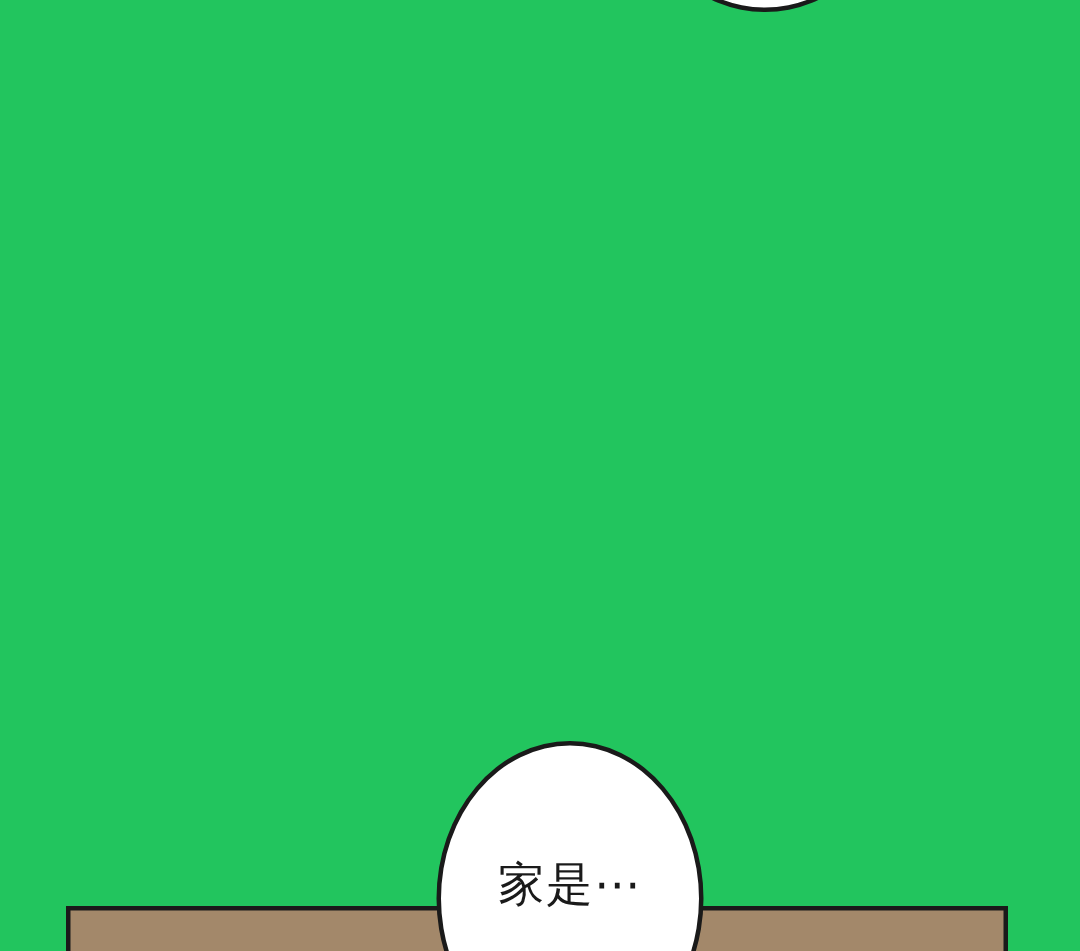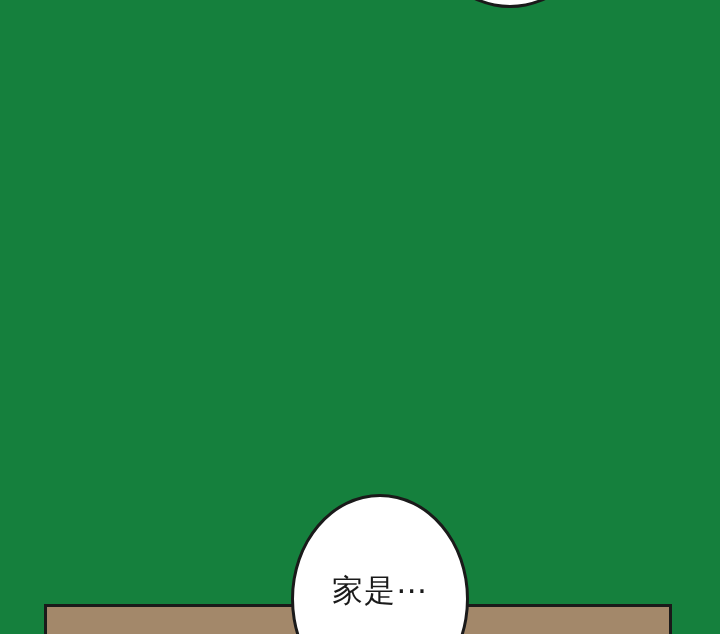--- a/index.html
+++ b/index.html
@@ -4,21 +4,21 @@
 <style>
   html, body {
     margin: 0;
     padding: 0;
     background: #ffffff;
   }
   .canvas {
     position: relative;
     width: 720px;
     height: 634px;
-    background: #15803d;
+    background: #22c55e;
     overflow: hidden;
     font-family: "DejaVu Sans", "Liberation Sans", sans-serif;
   }
   .bubble {
     position: absolute;
     background: #ffffff;
     border: 3px solid #1a1a1a;
     border-radius: 50%;
     box-sizing: border-box;
   }

